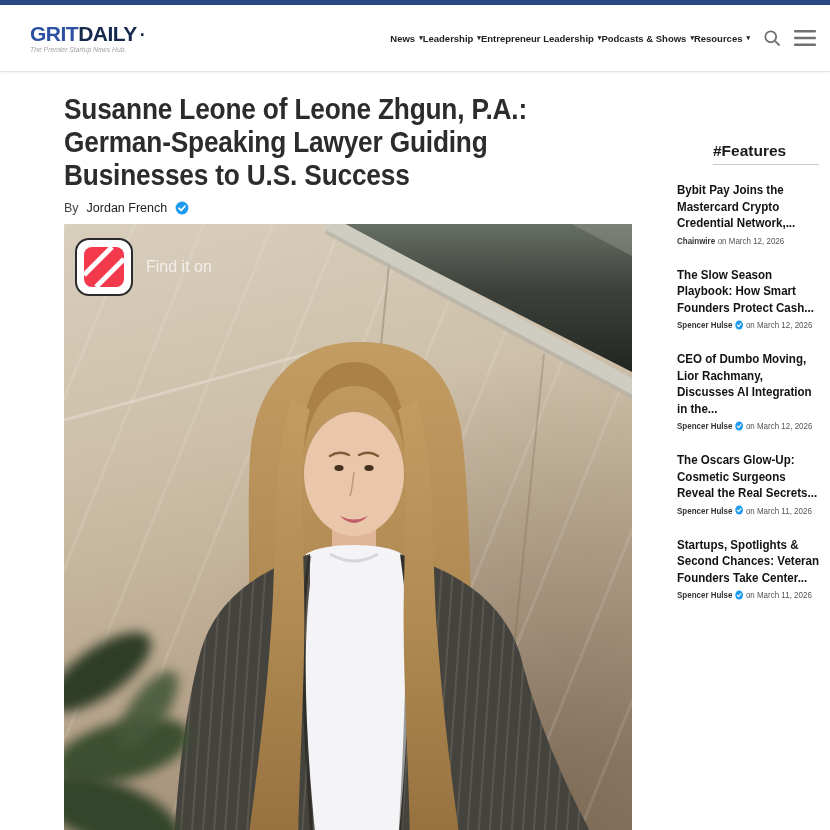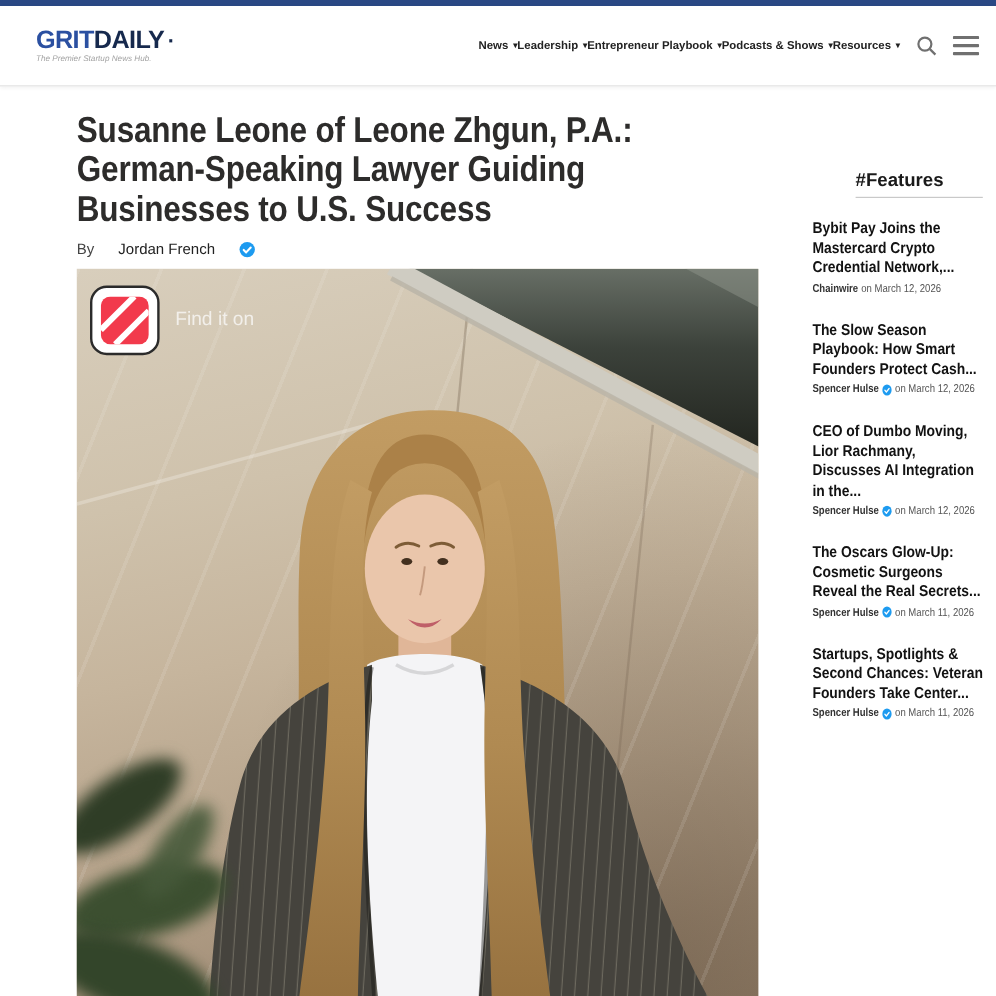--- a/index.html
+++ b/index.html
@@ -21,21 +21,21 @@
   .nav-item { display:flex; align-items:center; gap:4px; font-size:9.5px;
     font-weight:bold; color:#222; cursor:pointer; white-space:nowrap; }
   .caret { font-size:7px; color:#222; }
   .hicon { margin-left:12px; cursor:pointer; display:flex; align-items:center; }
 
   
   .main { position:relative; padding:20px 0 0 64px; }
   h1.title { width:650px; font-size:30px; line-height:1.1; letter-spacing:-.2px;
     font-weight:bold; color:#2d2c2b; transform:scaleX(.875); transform-origin:left top; }
   .byline { margin-top:10px; font-size:12.5px; color:#444;
-    display:flex; align-items:flex-end; gap:20px; }
+    display:flex; align-items:flex-end; gap:8px; }
   .byline .author { font-weight:normal; color:#222; cursor:pointer; }
   .vcheck { flex:0 0 auto; }
 
   
   .hero { position:relative; width:568px; height:618px; margin-top:9px; overflow:hidden;
     background:linear-gradient(168deg,#d8cebc 0%,#cfc2ac 28%,#c6b59d 48%,#b7a48c 68%,#a18d76 88%,#97836c 100%); }
   .hero .sheen { position:absolute; inset:0;
     background:repeating-linear-gradient(112deg, rgba(255,255,255,.10) 0 3px, rgba(255,255,255,0) 3px 64px),
     radial-gradient(ellipse at 85% 95%, rgba(80,64,48,.40), rgba(0,0,0,0) 55%); }
   .hero svg.scene { position:absolute; inset:0; }
@@ -77,21 +77,21 @@
   <nav>
     <div class="nav-item">
       <span>News</span>
       <span class="caret">▾</span>
     </div>
     <div class="nav-item">
       <span>Leadership</span>
       <span class="caret">▾</span>
     </div>
     <div class="nav-item">
-      <span>Entrepreneur Playbook</span>
+      <span>Entrepreneur Leadership</span>
       <span class="caret">▾</span>
     </div>
     <div class="nav-item">
       <span>Podcasts &amp; Shows</span>
       <span class="caret">▾</span>
     </div>
     <div class="nav-item">
       <span>Resources</span>
       <span class="caret">▾</span>
     </div>

